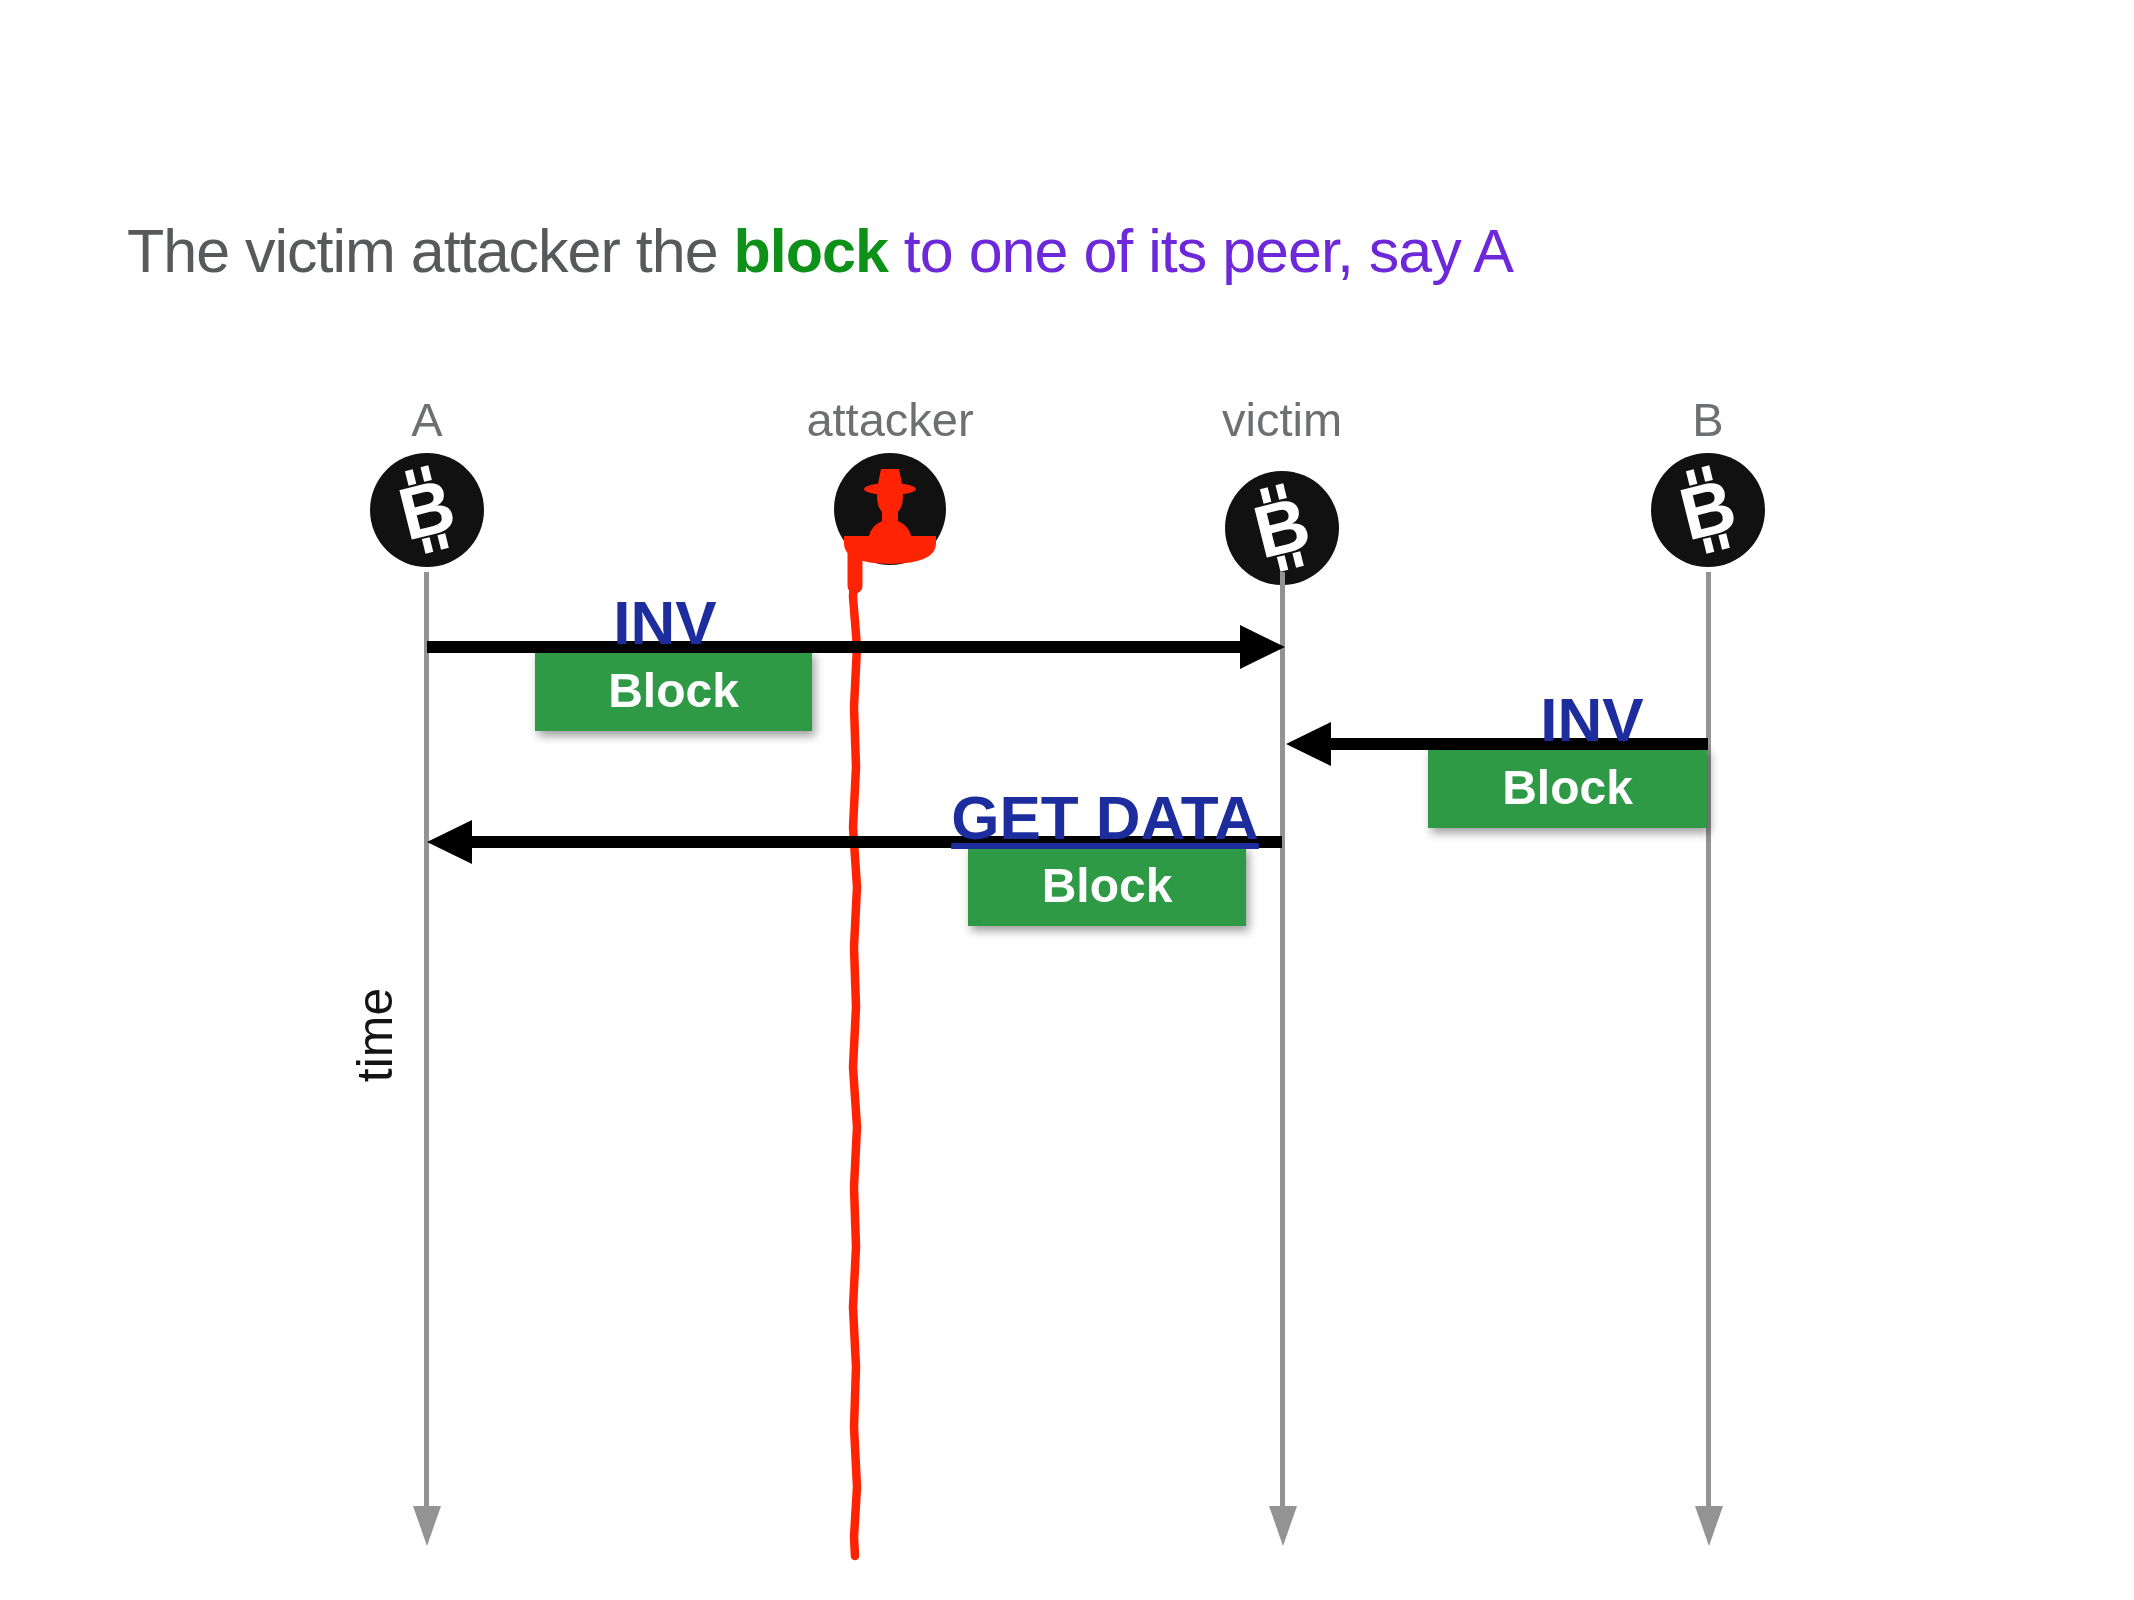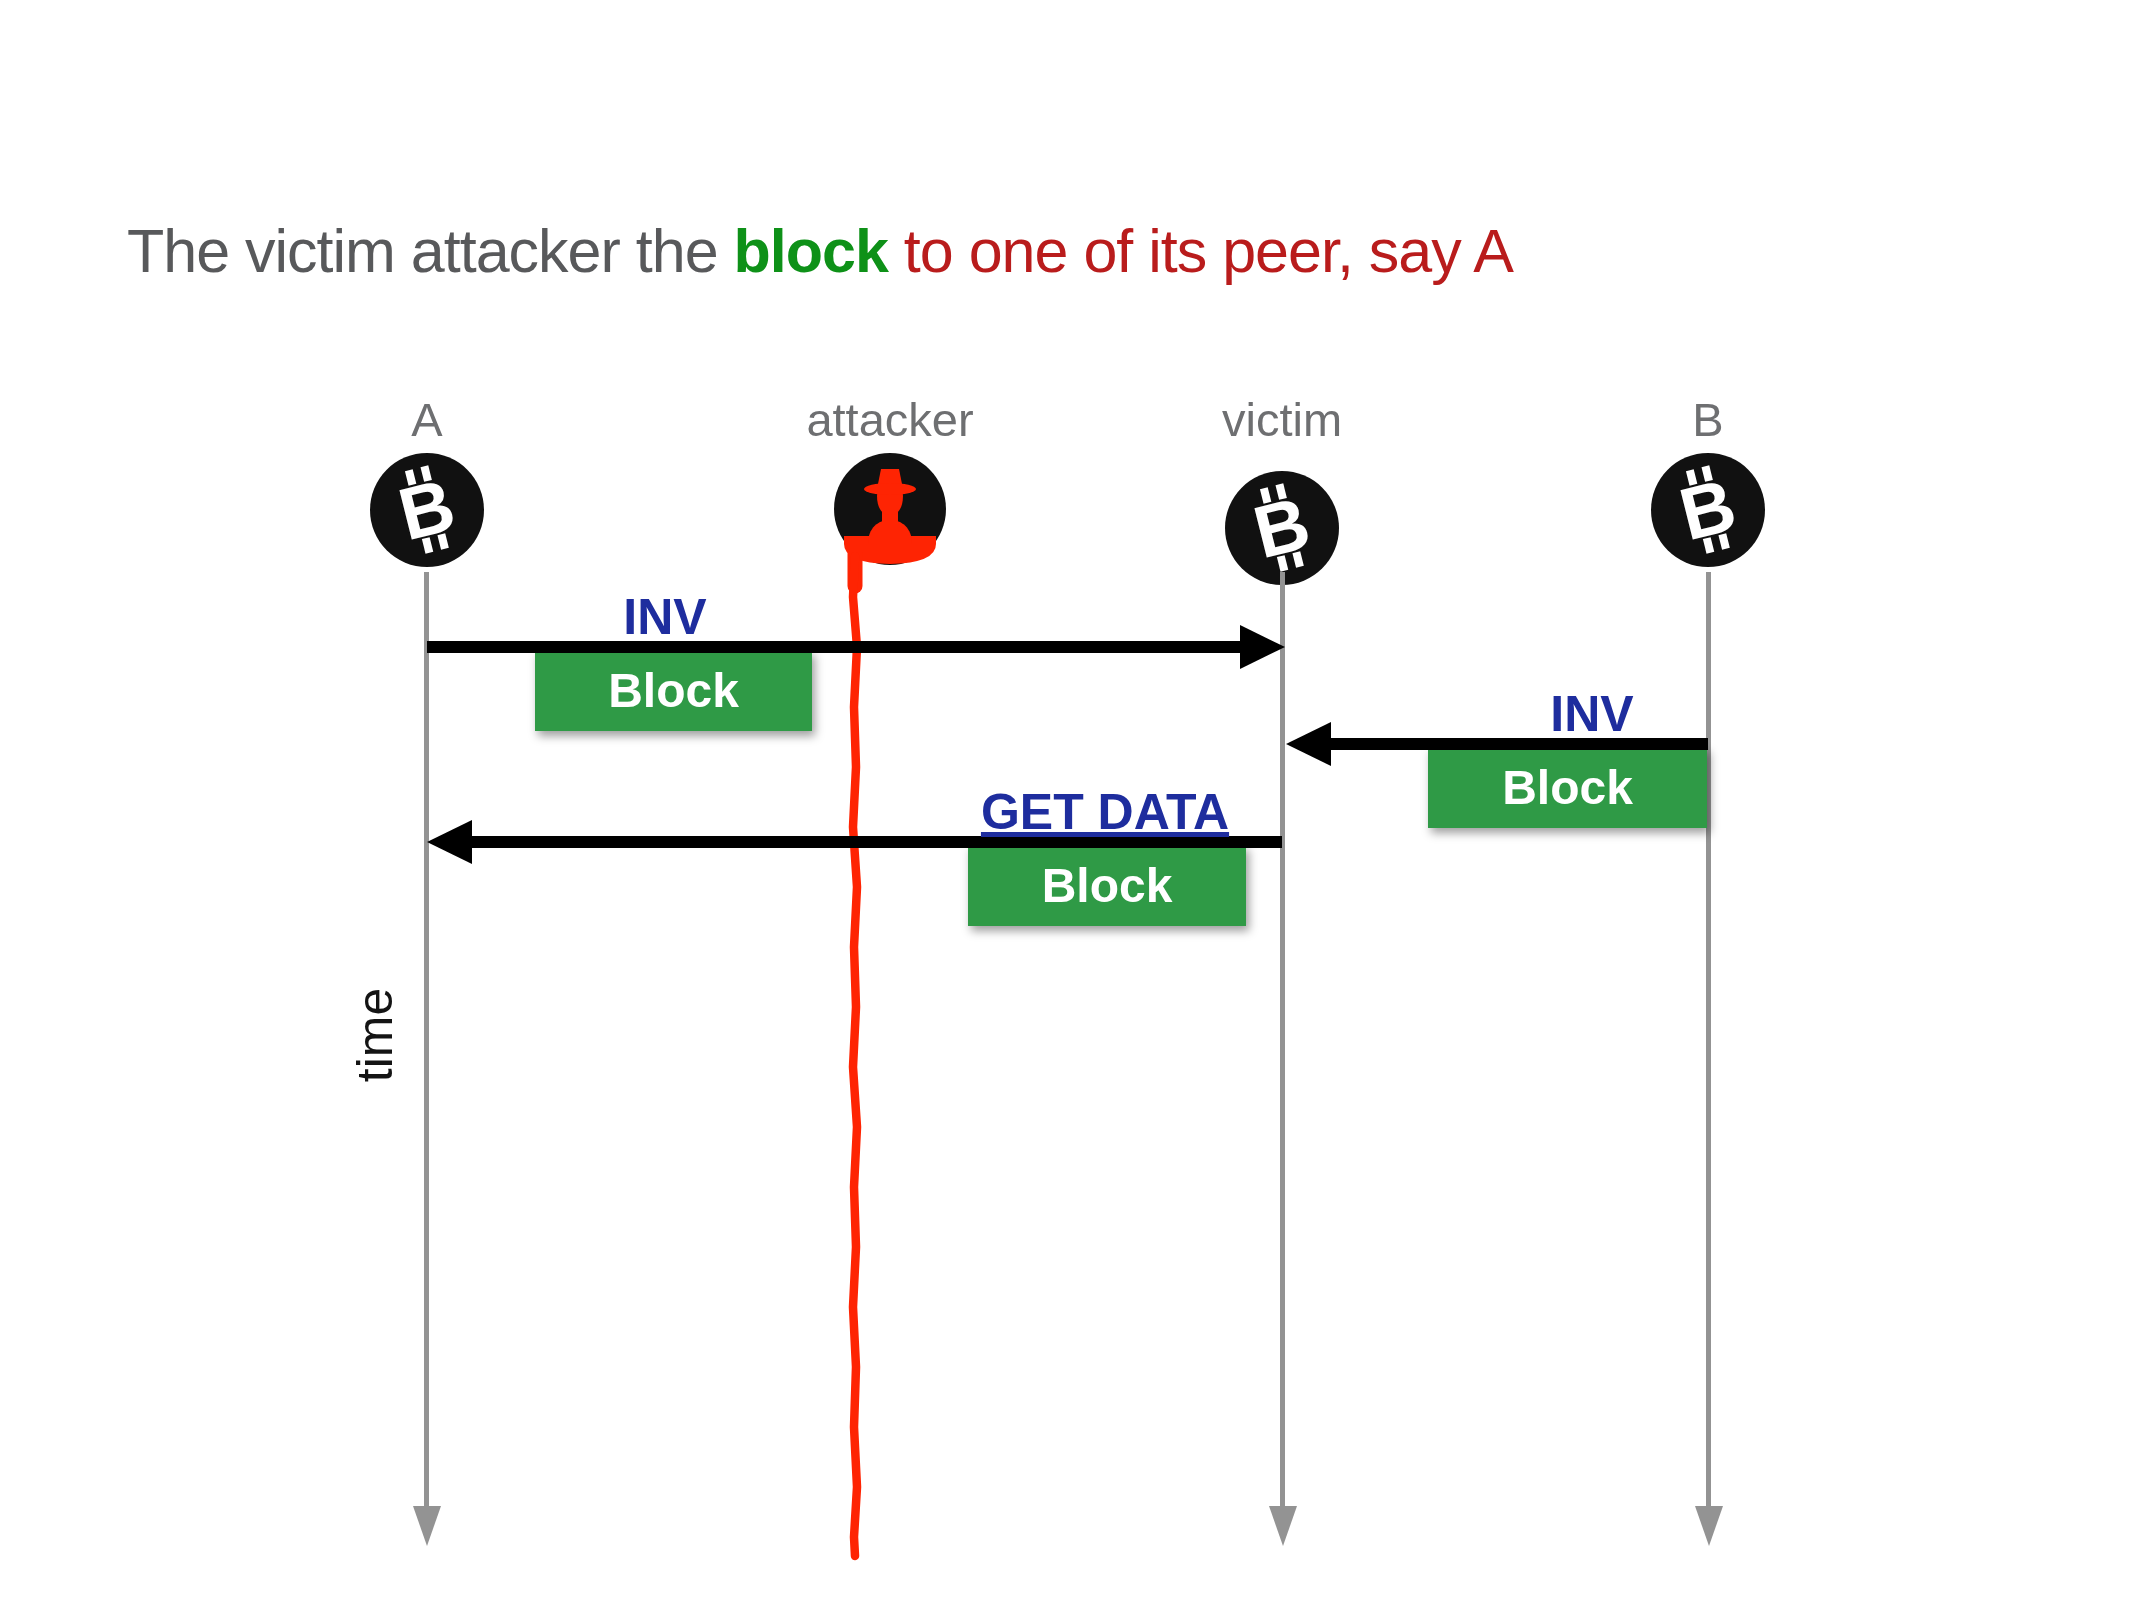--- a/index.html
+++ b/index.html
@@ -3,21 +3,21 @@
 <meta charset="utf-8">
 <style>
   html,body{margin:0;padding:0;background:#ffffff;}
   #slide{position:relative;width:2134px;height:1600px;background:#ffffff;overflow:hidden;
          font-family:"Liberation Sans", sans-serif;}
 
   
   #title{position:absolute;left:127px;top:216px;font-size:61px;line-height:1.15;
          color:#58595b;white-space:nowrap;letter-spacing:-1px;}
   #title .t-green{color:#0e9118;font-weight:bold;}
-  #title .t-dark{color:#b91c1c;}
+  #title .t-dark{color:#6d28d9;}
 
   
   .actor{position:absolute;top:394px;width:220px;display:flex;flex-direction:column;align-items:center;}
   #actor-a{left:317px;}
   #actor-attacker{left:780px;}
   #actor-victim{left:1172px;gap:18px;}
   #actor-b{left:1598px;}
   .actor-label{font-size:47px;color:#6e6f71;line-height:1.1;margin-bottom:6px;}
   .actor-icon{width:116px;height:116px;}
 
@@ -39,21 +39,21 @@
   .arrow-head{position:absolute;width:0;height:0;z-index:3;
       border-top:22px solid transparent;border-bottom:22px solid transparent;}
   #msg1-line{left:427px;top:641px;width:815px;}
   #msg1-head{left:1240px;top:625px;border-left:45px solid #000;}
   #msg2-line{left:1331px;top:738px;width:377px;}
   #msg2-head{left:1286px;top:722px;border-right:45px solid #000;}
   #msg3-line{left:472px;top:836px;width:810px;}
   #msg3-head{left:427px;top:820px;border-right:45px solid #000;}
 
   .msg-label{position:absolute;transform:translateX(-50%);color:#1e2d9e;font-weight:bold;
-      font-size:50px;line-height:1;z-index:4;white-space:nowrap;}
+      font-size:62px;line-height:1;z-index:4;white-space:nowrap;}
   #msg1-label{left:665px;top:592px;}
   #msg2-label{left:1592px;top:689px;}
   #msg3-label{left:1105px;top:787px;text-decoration:underline;}
 
   .payload-badge{position:absolute;background:#2f9a46;color:#ffffff;font-weight:bold;font-size:48px;
       display:flex;align-items:center;justify-content:center;z-index:2;
       box-shadow:3px 5px 9px rgba(0,0,0,0.38);}
   #msg1-badge{left:535px;top:650px;width:277px;height:81px;}
   #msg2-badge{left:1428px;top:747px;width:279px;height:81px;}
   #msg3-badge{left:968px;top:845px;width:278px;height:81px;}

